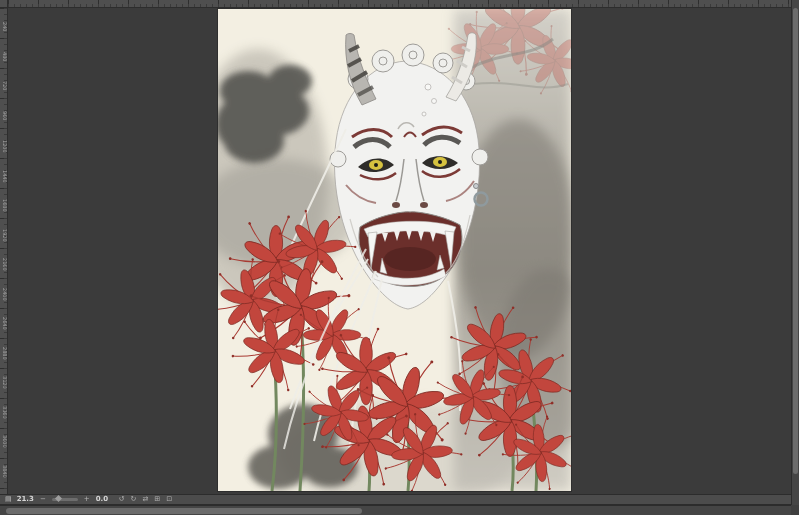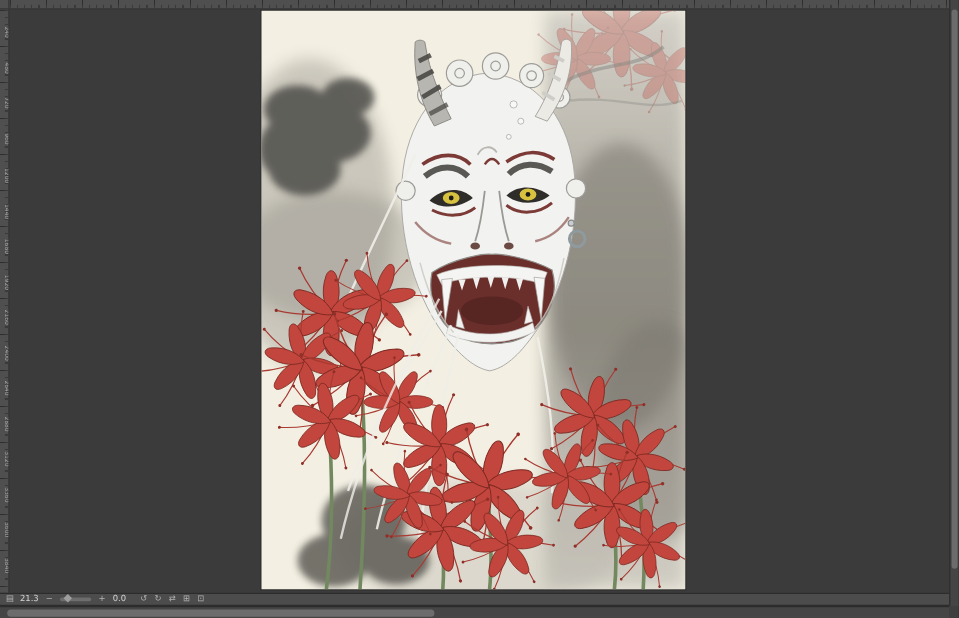--- a/index.html
+++ b/index.html
@@ -36,21 +36,21 @@
     box-shadow:0 0 0 1px #2e2e2e;background:#f3efe2;
   }
   .artwork svg{display:block;}
   
   .statusbar{
     position:absolute;left:0;top:494px;width:791px;height:11px;background:#4c4c4c;
     border-top:1px solid #2c2c2c;border-bottom:1px solid #2c2c2c;box-sizing:border-box;
     display:flex;align-items:center;gap:5px;padding:0 5px;color:#c9c9c9;font-size:7px;line-height:9px;
   }
   .sb-icon{font-size:7px;color:#b5b5b5;cursor:pointer;}
-  .sb-val{color:#d6d6d6;min-width:14px;text-align:left;}
+  .sb-val{color:#d6d6d6;min-width:14px;text-align:left;font-weight:bold;}
   .sb-btn{color:#b5b5b5;cursor:pointer;padding:0 1px;}
   .sb-slider{position:relative;width:26px;height:3px;background:#6d6d6d;border-radius:2px;cursor:pointer;}
   .sb-thumb{position:absolute;left:4px;top:-2px;width:5px;height:5px;background:#9e9e9e;transform:rotate(45deg);}
   .sb-icons{display:flex;gap:6px;margin-left:4px;}
   .sb-icons span{color:#b0b0b0;font-size:7px;cursor:pointer;}
   
   .hscroll{
     position:absolute;left:0;top:505px;width:791px;height:10px;background:#454545;
     border-top:1px solid #2c2c2c;box-sizing:border-box;
   }

